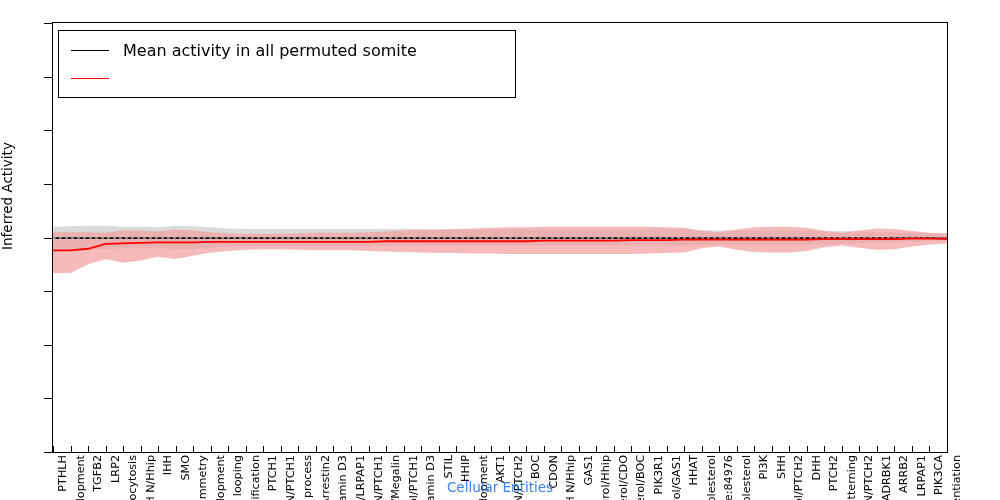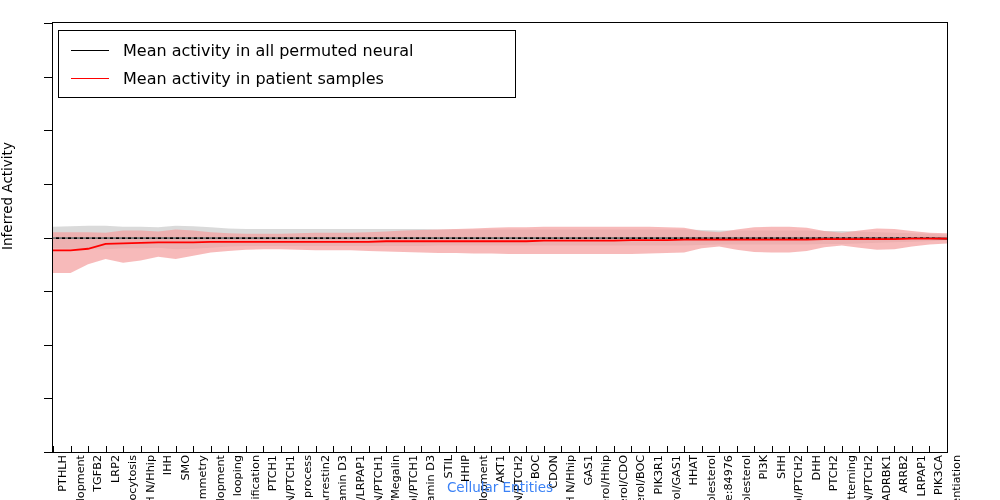--- a/index.html
+++ b/index.html
@@ -254,21 +254,20 @@
       <div class="xtick-label" style="left: 933.471px;">PIK3CA</div>
       <div class="xtick-mark" style="left: 947px;"></div>
       <div class="xtick-label" style="left: 951px;">mesenchymal cell differentiation</div>
     </div>
 
   <div class="xlabel">Cellular Entities</div>
 
   <div id="legend">
     <div class="legend-row r0">
       <span class="legend-swatch" style="border-top:1.6px solid #000000;"></span>
-      <span class="legend-text">Mean activity in all permuted neural</span>
+      <span class="legend-text">Mean activity in all permuted somite</span>
     </div>
     <div class="legend-row r1">
       <span class="legend-swatch" style="border-top:1.6px solid #ff0000;"></span>
-      <span class="legend-text">Mean activity in patient samples</span>
     </div>
   </div>
 
 </div>
 
 </body></html>

